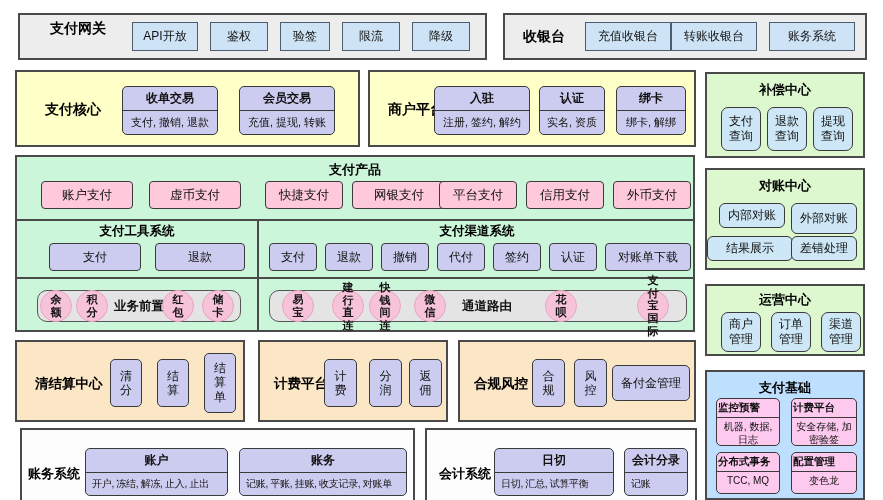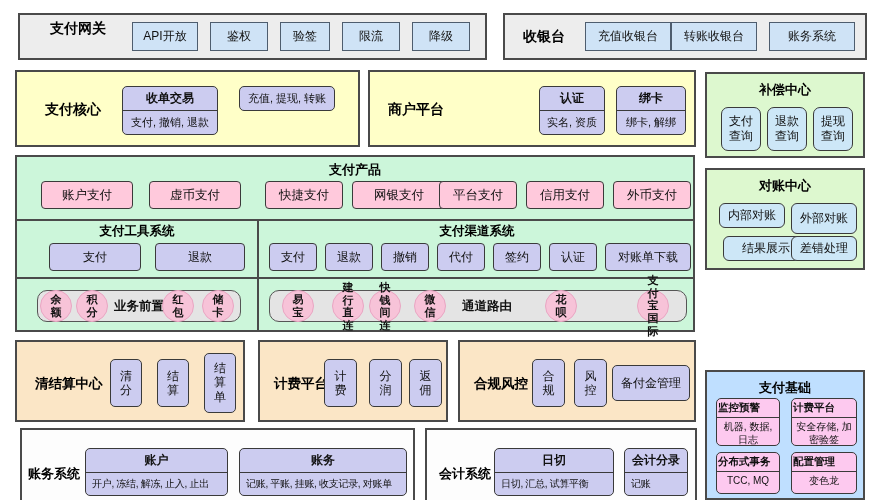--- a/index.html
+++ b/index.html
@@ -74,26 +74,31 @@
     </div>
   </div>
 
   <div class="p bg-yellow" style="left:15px;top:70px;width:345px;height:77px">
     <span class="t" style="left:28px;top:29px;font-size:14px">支付核心</span>
     <div class="grp" style="left:105px;top:14px;width:96px">
       <div class="grp-h">收单交易</div>
       <div class="grp-b">支付, 撤销, 退款</div>
     </div>
     <div class="grp" style="left:222px;top:14px;width:96px">
+      <div class="grp-h">会员交易</div>
       <div class="grp-b">充值, 提现, 转账</div>
     </div>
   </div>
 
   <div class="p bg-yellow" style="left:368px;top:70px;width:328px;height:77px">
     <span class="t" style="left:18px;top:29px;font-size:14px">商户平台</span>
+    <div class="grp" style="left:64px;top:14px;width:96px">
+      <div class="grp-h">入驻</div>
+      <div class="grp-b">注册, 签约, 解约</div>
+    </div>
     <div class="grp" style="left:169px;top:14px;width:66px">
       <div class="grp-h">认证</div>
       <div class="grp-b">实名, 资质</div>
     </div>
     <div class="grp" style="left:246px;top:14px;width:70px">
       <div class="grp-h">绑卡</div>
       <div class="grp-b">绑卡, 解绑</div>
     </div>
   </div>
 
@@ -174,24 +179,36 @@
       <div class="circ" style="left:367px">
           <span class="vt">支付宝国际</span>
         </div>
     </div>
   </div>
 
   <div class="p bg-green" style="left:705px;top:168px;width:160px;height:102px">
     <span class="tc" style="top:7px">对账中心</span>
     <div class="lb" style="left:12px;top:33px;width:66px;height:25px">内部对账</div>
     <div class="lb" style="left:84px;top:33px;width:66px;height:31px">外部对账</div>
-    <div class="lb" style="left:16px;top:66px;width:86px;height:25px">结果展示</div>
+    <div class="lb" style="left:0;top:66px;width:86px;height:25px">结果展示</div>
     <div class="lb" style="left:84px;top:66px;width:66px;height:25px">差错处理</div>
   </div>
 
+  <div class="p bg-green" style="left:705px;top:284px;width:160px;height:72px">
+    <span class="tc" style="top:5px">运营中心</span>
+    <div class="lb2" style="left:14px;top:26px;width:40px;height:40px">
+        <span class="w2">商户管理</span>
+      </div>
+    <div class="lb2" style="left:64px;top:26px;width:40px;height:40px">
+        <span class="w2">订单管理</span>
+      </div>
+    <div class="lb2" style="left:114px;top:26px;width:40px;height:40px">
+        <span class="w2">渠道管理</span>
+      </div>
+  </div>
 
   <div class="p bg-blue" style="left:705px;top:370px;width:160px;height:130px">
     <span class="tc" style="top:7px">支付基础</span>
     <div class="mgrp" style="left:9px;top:26px;width:64px;height:48px">
       <div class="mgrp-h">监控预警</div>
       <div class="mgrp-b">机器, 数据, 日志</div>
     </div>
     <div class="mgrp" style="left:84px;top:26px;width:66px;height:48px">
       <div class="mgrp-h">计费平台</div>
       <div class="mgrp-b">安全存储, 加密验签</div>

